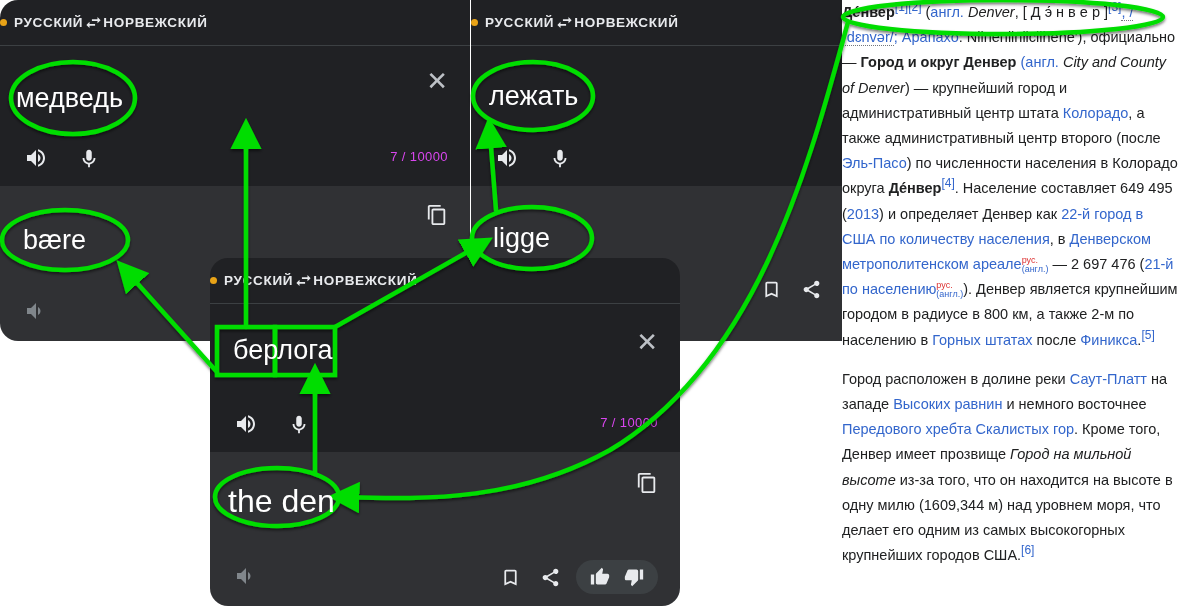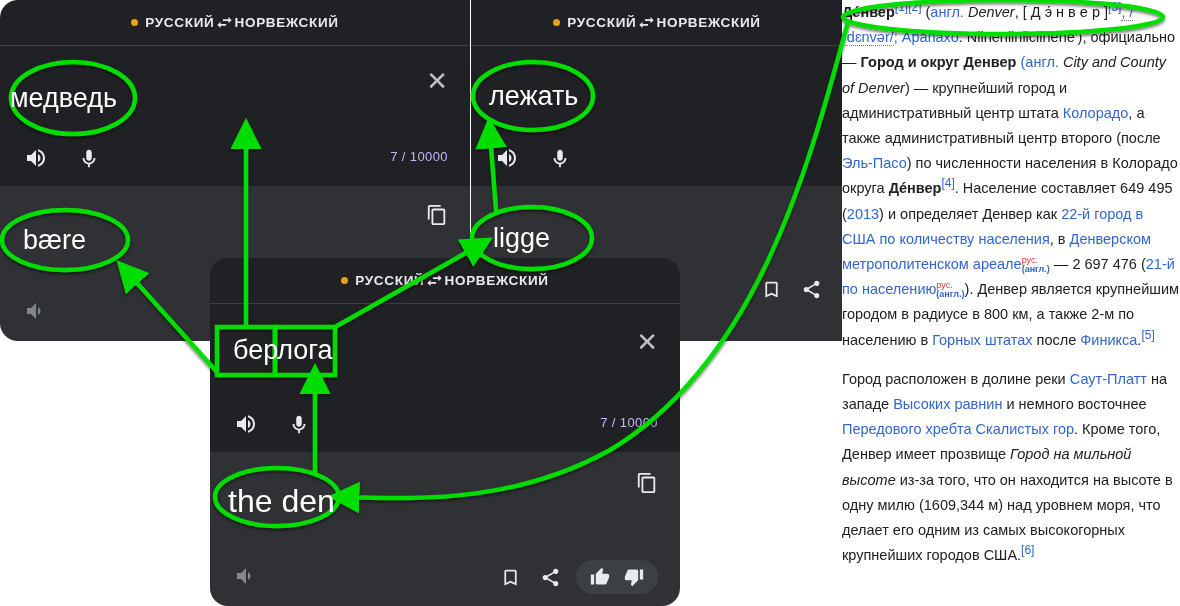--- a/index.html
+++ b/index.html
@@ -9,41 +9,41 @@
     font-family: "Liberation Sans", sans-serif;
     overflow: hidden;
   }
   #root { position: relative; width: 1180px; height: 606px; }
 
   
   .panel { position: absolute; overflow: hidden; }
   .panel-head {
     background: #202124;
     height: 46px;
-    display: flex; align-items: center; justify-content: center;
+    display: flex; align-items: center; justify-content: flex-start;
     border-bottom: 1px solid #3c4043;
   }
   .lang {
     color: #e8eaed; font-size: 13.5px; font-weight: bold;
     letter-spacing: .7px;
     display: flex; align-items: center; gap: 7px;
     white-space: nowrap;
   }
   .dot { width: 7px; height: 7px; border-radius: 50%; background: #e8a317; display:inline-block; }
   .swap { color: #e8eaed; width: 20px; height: 20px; display:flex; align-items:center; justify-content:center; }
   .swap svg { width: 19px; height: 19px; fill: #e8eaed; }
 
   .src-area { background: #202124; position: relative; }
   .out-area { background: #303134; position: relative; }
 
   .closeX {
     position: absolute; color: #bdc1c6; font-size: 26px; line-height: 1;
     font-weight: 300; cursor: pointer;
   }
-  .counter { position: absolute; color: #c4b5fd; font-size: 13px; letter-spacing: .4px; }
+  .counter { position: absolute; color: #d946ef; font-size: 13px; letter-spacing: .4px; }
 
   .icon { fill: #e8eaed; }
   .icon.dim { fill: #80868b; }
   .ibtn { position:absolute; display:flex; align-items:center; justify-content:center; }
 
   .pill {
     position:absolute; background:#3c4043; border-radius: 20px;
     display:flex; align-items:center; gap:14px; padding: 7px 14px;
   }
 
@@ -57,21 +57,21 @@
   }
   #wiki p { margin: 0 0 14px 0; }
   #wiki .lk { color: #3366cc; }
   #wiki .b { font-weight: bold; }
   #wiki .it { font-style: italic; }
   #wiki sup { font-size: 12px; vertical-align: super; line-height: 0; }
   #wiki sup.lk { color: #3366cc; }
   #wiki .ipa { color: #3366cc; border-bottom: 1px dotted #72777d; }
   .smallnote { display:inline-block; font-size:9px; line-height:9px; vertical-align:-3px; text-align:left; }
   .smallnote i { display:block; color:#d33; font-style:normal; font-weight:normal; }
-  .smallnote b { display:block; color:#3366cc; font-weight:bold; }
+  .smallnote b { display:block; color:#3366cc; font-weight:normal; }
 
   
   #overlay { position:absolute; left:0; top:0; width:1180px; height:606px; pointer-events:none; }
 
   .ann-label {
     position: absolute;
     color: #ffffff;
     font-size: 25px;
     white-space: nowrap;
     z-index: 6;
@@ -287,20 +287,20 @@
       <path d="M335,327 L478,246" marker-end="url(#arr)"></path>
 
       <path d="M496,210 L490,134" marker-end="url(#arr)"></path>
 
       <path d="M315,474 L315,380" marker-end="url(#arr)"></path>
 
       <path d="M848,22 C810,160 760,360 610,450 C520,500 430,500 345,497" marker-end="url(#arr)"></path>
     </g>
   </svg>
 
-  <div class="ann-label" style="left:10px; top:83px; font-size:27px;">медведь</div>
+  <div class="ann-label" style="left:16px; top:83px; font-size:27px;">медведь</div>
   <div class="ann-label" style="left:23px; top:225px; font-size:27px;">bære</div>
   <div class="ann-label" style="left:489px; top:81px; font-size:27px;">лежать</div>
   <div class="ann-label" style="left:493px; top:223px; font-size:27px;">ligge</div>
   <div class="ann-label" style="left:233px; top:335px; font-size:27px;">берлога</div>
   <div class="ann-label" style="left:228px; top:483px; font-size:32px;">the den</div>
 
 </div>
 
 </body></html>

